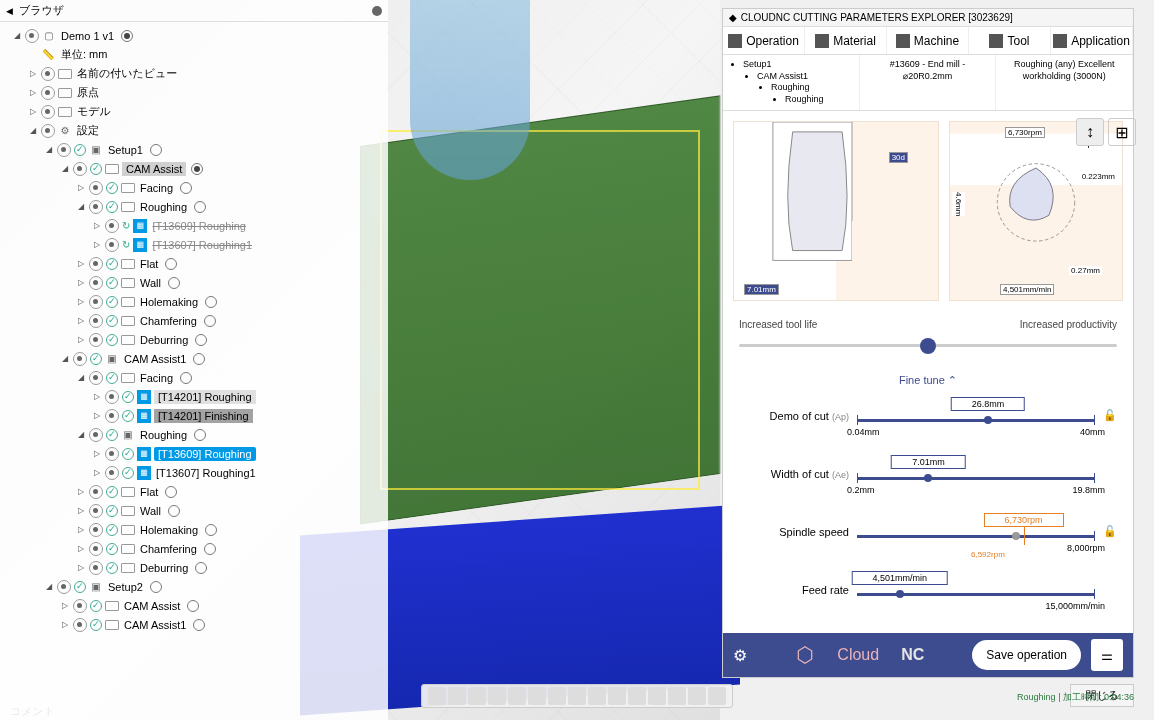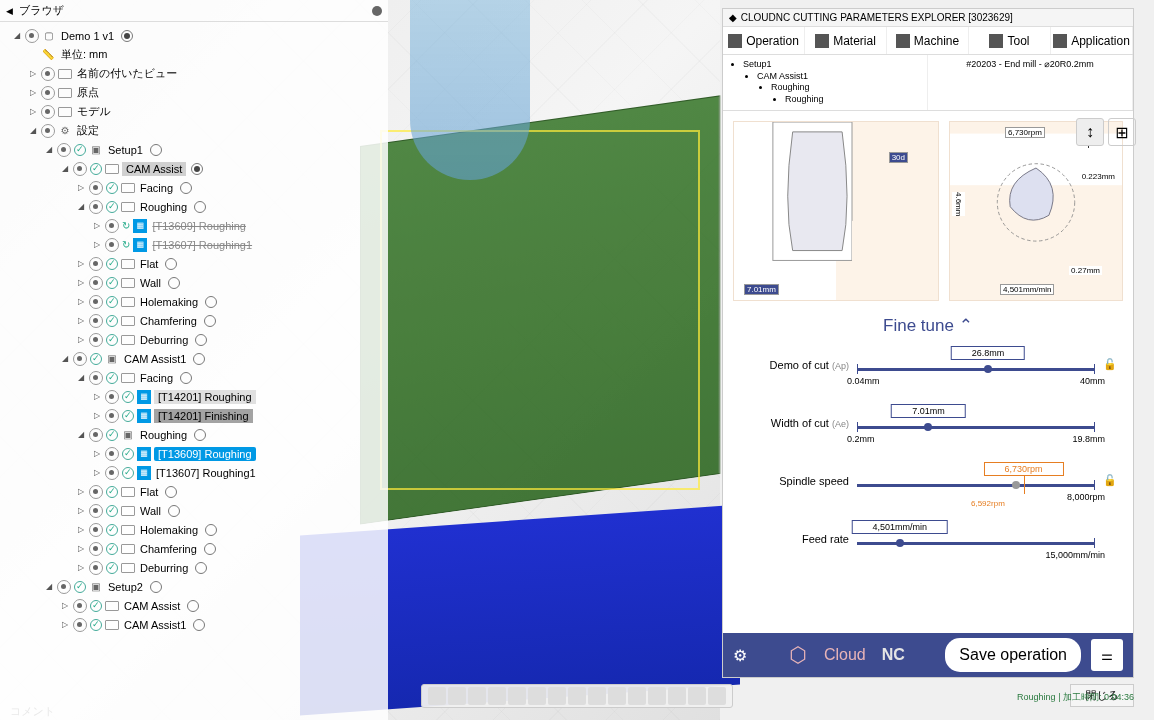--- a/index.html
+++ b/index.html
@@ -54,43 +54,43 @@
 .cn-dia-label { position: absolute; font-size: 8px; background: #fff; border: 1px solid #999; padding: 0 2px; }
 .cn-toggle { width: 28px; height: 28px; border: 1px solid #ccc; border-radius: 3px; display: flex; align-items: center; justify-content: center; }
 .cn-toggle.active { background: #eee; }
 .cn-toggles { position: absolute; right: 18px; top: 118px; display: flex; gap: 4px; z-index: 25; }
 
 .cn-slider-row { padding: 8px 16px; }
 .cn-slider-label { display: flex; justify-content: space-between; font-size: 10px; color: #444; }
 .cn-main-slider { position: relative; height: 20px; margin: 6px 0; }
 .cn-main-slider .track { position: absolute; top: 8px; left: 0; right: 0; height: 3px; background: #ccc; border-radius: 2px; }
 .cn-main-slider .thumb { position: absolute; top: 2px; width: 16px; height: 16px; background: #3d4b8f; border-radius: 50%; left: calc(50% - 8px); }
-.fine-tune { text-align: center; font-size: 17px; color: #3d4b8f; padding: 4px; font-weight: 500; }
+.fine-tune { text-align: center; font-size: 11px; color: #3d4b8f; padding: 4px; font-weight: 500; }
 
 .param-row { display: flex; align-items: center; padding: 10px 16px 18px; gap: 8px; position: relative; }
 .param-label { width: 110px; text-align: right; font-size: 11px; }
 .param-label .sub { font-size: 9px; color: #888; }
 .param-slider { flex: 1; position: relative; height: 30px; }
 .param-slider .track { position: absolute; top: 18px; left: 0; right: 0; height: 3px; background: #3d4b8f; }
 .param-slider .tick-l { position: absolute; top: 14px; left: 0; width: 1px; height: 10px; background: #3d4b8f; }
 .param-slider .tick-r { position: absolute; top: 14px; right: 0; width: 1px; height: 10px; background: #3d4b8f; }
 .param-slider .val-l { position: absolute; top: 26px; left: -10px; font-size: 9px; }
 .param-slider .val-r { position: absolute; top: 26px; right: -10px; font-size: 9px; }
 .param-slider .badge { position: absolute; top: -4px; font-size: 9px; border: 1px solid #3d4b8f; background: #fff; padding: 1px 20px; transform: translateX(-50%); }
 .param-slider .badge.orange { border-color: #e67e22; color: #e67e22; }
 .param-slider .thumb2 { position: absolute; top: 15px; width: 8px; height: 8px; background: #3d4b8f; border-radius: 50%; transform: translateX(-50%); }
 .param-slider .marker-orange { position: absolute; top: 10px; width: 1px; height: 18px; background: #e67e22; }
 .param-slider .sub-label { position: absolute; bottom: -12px; font-size: 8px; color: #e67e22; transform: translateX(-50%); }
 .lock { width: 14px; color: #888; }
 
 .cn-footer { margin-top: auto; height: 44px; background: #3d4b8f; display: flex; align-items: center; padding: 0 10px; gap: 10px; }
 .cn-footer .gear { color: #fff; font-size: 16px; }
-.cn-footer .logo { flex: 1; text-align: center; color: #e8b4b8; font-size: 16px; font-weight: 500; display: flex; align-items: center; justify-content: center; gap: 16px; }
+.cn-footer .logo { flex: 1; text-align: center; color: #e8b4b8; font-size: 16px; font-weight: 500; display: flex; align-items: center; justify-content: center; gap: 22px; }
 .cn-footer .logo svg { width: 20px; height: 20px; }
-.cn-footer .save { background: #fff; border: none; padding: 8px 14px; font-size: 16px; border-radius: 15px; }
+.cn-footer .save { background: #fff; border: none; padding: 8px 14px; font-size: 12px; border-radius: 15px; }
 .cn-footer .opts { background: #fff; border: none; width: 32px; height: 32px; border-radius: 3px; }
 
 .close-btn { position: absolute; right: 20px; top: 684px; z-index: 20; padding: 3px 14px; font-size: 11px; background: #f5f5f5; border: 1px solid #ccc; }
 .status-right { position: absolute; right: 20px; bottom: 16px; font-size: 9px; color: #2a7a3f; z-index: 20; padding-left: 12px; }
 
 .flag { position: absolute; width: 14px; height: 10px; background: #e74c3c; }
 .flag::after { content: ""; position: absolute; left: 0; top: 0; width: 1px; height: 16px; background: #333; }
 </style>
 </head>
 <body>
@@ -405,21 +405,22 @@
             <li>CAM Assist1</li>
       <ul>
               <li>Roughing</li>
       <ul>
                 <li>Roughing</li>
               </ul>
             </ul>
           </ul>
         </ul>
     </div>
-    <div class="cn-info-col">#20203 - End mill - ⌀20R0.2mm</div>
+    <div class="cn-info-col">#13609 - End mill - ⌀20R0.2mm</div>
+    <div class="cn-info-col">Roughing (any) Excellent workholding (3000N)</div>
   </div>
 
   <div class="cn-diagram-row">
     <div class="cn-dia first">
       <div class="cn-dia-label" style="top:30px;right:30px;background:#3d4b8f;color:#fff">30d</div>
       <div class="cn-dia-label" style="bottom:5px;left:10px;background:#3d4b8f;color:#fff">7.01mm</div>
       <svg width="100%" height="100%" viewBox="0 0 160 180">
         <rect x="0" y="0" width="80" height="140" fill="#fff" stroke="#999"></rect>
         <path d="M20,10 Q10,80 20,130 L70,130 Q80,80 70,10 Z" fill="#e8e8f0" stroke="#888"></path>
         <rect x="80" y="100" width="80" height="80" fill="#fdf3e8"></rect>
@@ -434,20 +435,30 @@
       <div class="cn-dia-label" style="bottom:5px;left:50px">4,501mm/min</div>
       <svg width="100%" height="100%" viewBox="0 0 200 180">
         <rect x="0" y="60" width="200" height="120" fill="#fdf3e8"></rect>
         <rect x="0" y="0" width="200" height="60" fill="#fff"></rect>
         <circle cx="100" cy="80" r="45" fill="none" stroke="#888" stroke-dasharray="4 3"></circle>
         <path d="M100,40 Q130,60 115,95 Q90,110 70,85 Q65,55 100,40 Z" fill="#dde0f0" stroke="#667"></path>
       </svg>
     </div>
   </div>
 
+  <div class="cn-slider-row">
+    <div class="cn-slider-label">
+      <span style="text-align:left">Increased tool life</span>
+      <span style="text-align:right">Increased productivity</span>
+    </div>
+    <div class="cn-main-slider">
+      <div class="track"></div>
+      <div class="thumb"></div>
+    </div>
+  </div>
   <div class="fine-tune"><span>Fine tune</span> ⌃</div>
 
   <div class="param-row">
     <div class="param-label"><span>Demo of cut</span> <span class="sub">(Ap)</span></div>
     <div class="param-slider">
       <div class="track"></div>
         <div class="tick-l"></div>
         <div class="tick-r"></div>
       <div class="badge" style="left:55%">26.8mm</div>
       <div class="thumb2" style="left:55%"></div>

